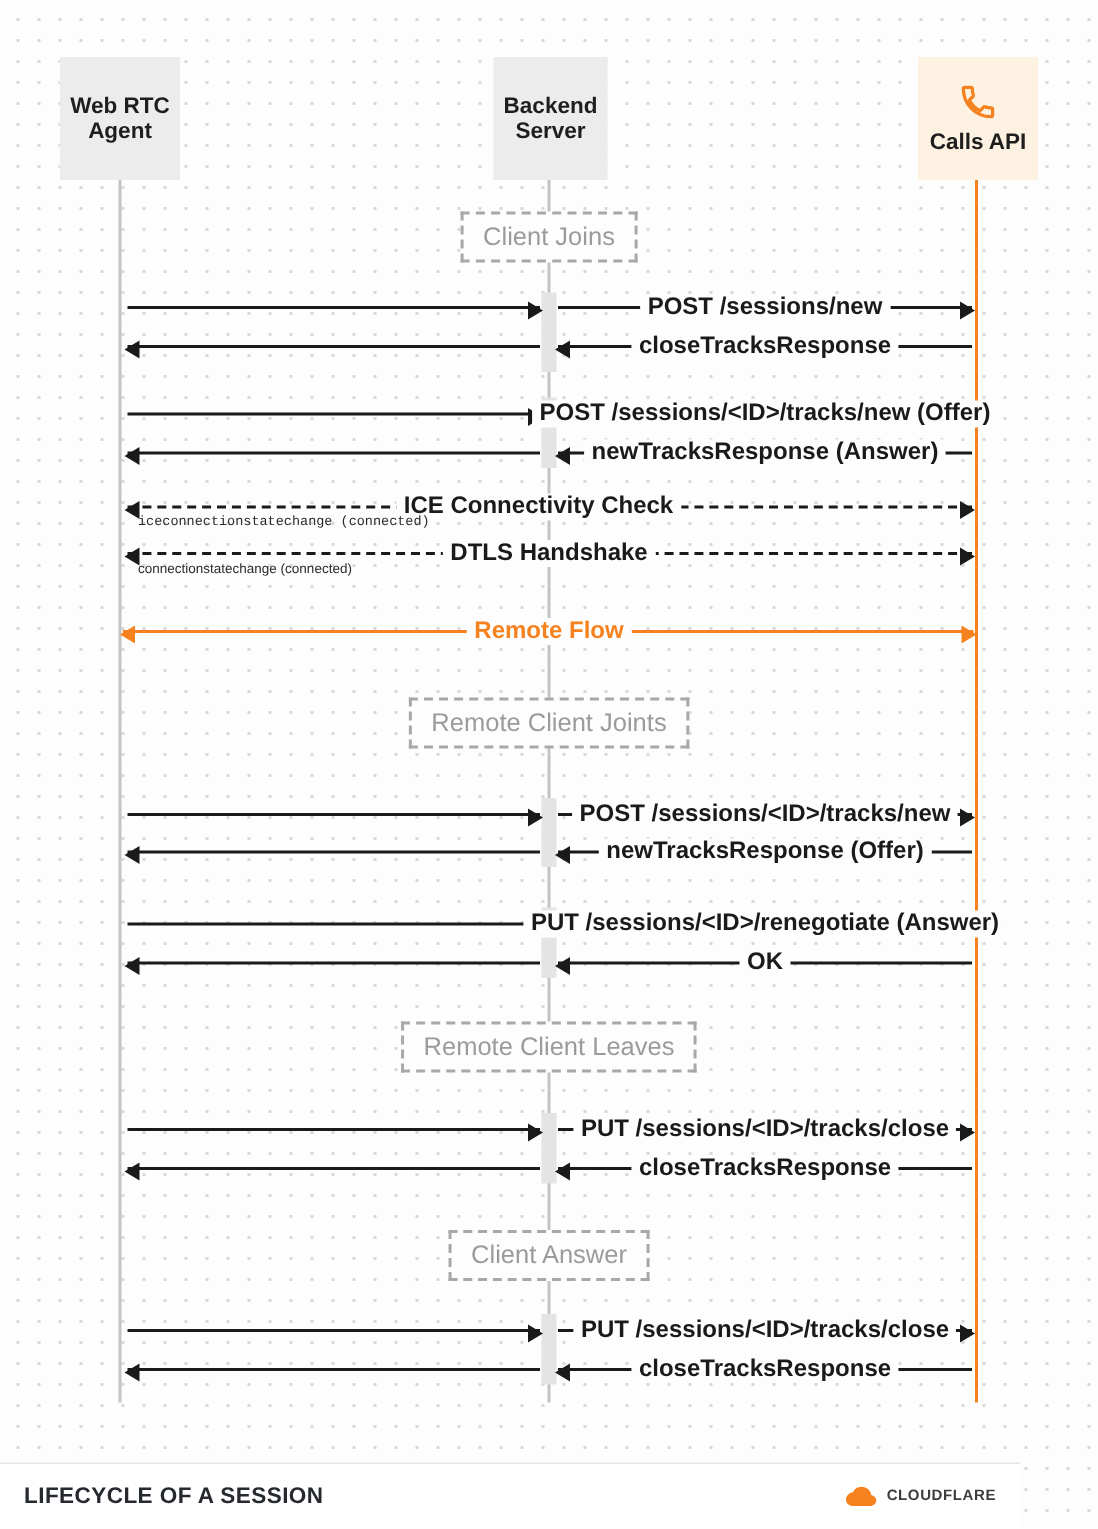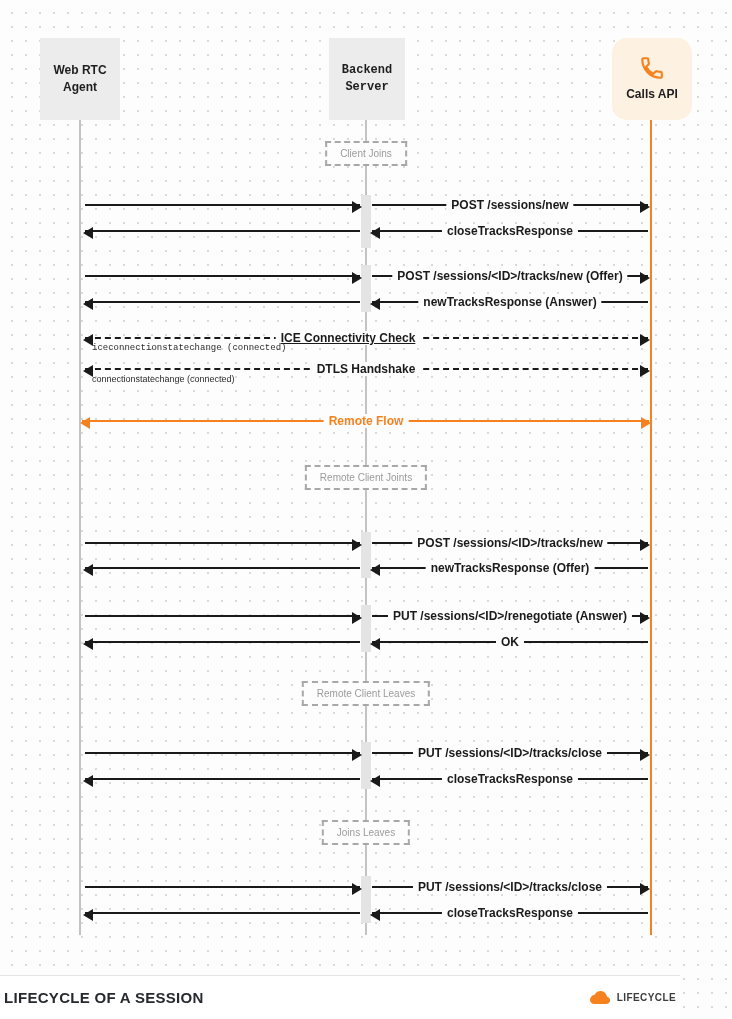--- a/index.html
+++ b/index.html
@@ -6,52 +6,52 @@
   body{font-family:"Liberation Sans",sans-serif;}
   #page{
     position:relative;width:732px;height:1019px;overflow:hidden;
     background-color:#fdfdfd;
     background-image:radial-gradient(#d9d9d9 1.1px, transparent 1.2px);
     background-size:14px 14px;background-position:5px 6px;
   }
   .actor{
     position:absolute;top:38px;height:82px;background:#ececec;
     display:flex;flex-direction:column;align-items:center;justify-content:center;
-    font-weight:700;font-size:12px;line-height:17px;color:#1e1e1e;text-align:center;
-  }
-  .actor.api{background:#fdf1e1;border-radius:15px;}
+    font-weight:700;font-size:15px;line-height:17px;color:#1e1e1e;text-align:center;
+  }
+  .actor.api{background:#fdf1e1;}
   .actor .icon{margin-bottom:5px;display:block;line-height:0;}
   .lifeline{position:absolute;width:2px;top:120px;height:815px;background:#c3c3c3;}
   .lifeline.orange{background:#f6821f;}
   .activation{position:absolute;left:361px;width:10px;background:#e4e4e4;}
   .msg-line{position:absolute;height:0;border-top:2px solid #1a1a1a;}
   .msg-line.dashed{border-top-style:dashed;}
   .msg-line.orange{border-top-color:#f6821f;}
   .tri{position:absolute;width:0;height:0;top:-5px;
     border-top:6px solid transparent;border-bottom:6px solid transparent;}
   .tri.r{right:-2px;border-left:10px solid #1a1a1a;}
   .tri.l{left:-2px;border-right:10px solid #1a1a1a;}
   .tri.r.o{border-left-color:#f6821f;}
   .tri.l.o{border-right-color:#f6821f;}
   .msg-label{
     position:absolute;transform:translate(-50%,-50%);
     background:#fdfdfd;padding:0 5px;white-space:nowrap;
-    font-weight:700;font-size:12px;color:#1a1a1a;
+    font-weight:700;font-size:16px;color:#1a1a1a;
   }
   .msg-label.orange-text{color:#f6821f;}
   .note{position:absolute;font-size:9px;color:#2b2b2b;white-space:nowrap;}
   .phase{
     position:absolute;left:366px;transform:translateX(-50%);
     border:2px dashed #a8a8a8;background:#fdfdfd;color:#9b9b9b;
-    font-size:10px;padding:5px 13px;white-space:nowrap;
+    font-size:17px;padding:5px 13px;white-space:nowrap;
   }
   .footer{
     position:absolute;left:0;bottom:0;width:680px;height:44px;background:#ffffff;
     border-top:1px solid #e5e5e5;box-sizing:border-box;
-    display:flex;align-items:center;justify-content:space-between;padding:0 4px;
+    display:flex;align-items:center;justify-content:space-between;padding:0 16px;
   }
   .footer-title{font-size:15px;font-weight:700;letter-spacing:.3px;color:#26292e;}
   .brand{display:flex;align-items:center;gap:5px;}
   .brand-text{font-size:10px;font-weight:700;letter-spacing:.4px;color:#3c3c3c;}
 </style>
 </head>
 <body>
 
 <div id="page">
 
@@ -63,37 +63,37 @@
   <div class="activation" style="top:265px;height:47px;"></div>
   <div class="activation" style="top:532px;height:46px;"></div>
   <div class="activation" style="top:605px;height:47px;"></div>
   <div class="activation" style="top:742px;height:47px;"></div>
   <div class="activation" style="top:876px;height:47px;"></div>
 
   <div class="actor" style="left:40px;width:80px;">
     <span>Web RTC</span>
     <span>Agent</span>
   </div>
-  <div class="actor" style="left:329px;width:76px;font-family:Liberation Mono, monospace;">
+  <div class="actor" style="left:329px;width:76px;">
     <span>Backend</span>
     <span>Server</span>
   </div>
   <div class="actor api" style="left:612px;width:80px;">
     <span class="icon">
       <svg viewBox="0 0 24 24" width="26" height="26">
         <path d="M6.6 10.8c1.4 2.8 3.8 5.2 6.6 6.6l2.2-2.2c.3-.3.7-.4 1-.2 1.1.4 2.3.6 3.6.6.6 0 1 .4 1 1V20c0 .6-.4 1-1 1C10.6 21 3 13.4 3 4c0-.6.4-1 1-1h3.5c.6 0 1 .4 1 1 0 1.2.2 2.4.6 3.6.1.3 0 .7-.2 1l-2.3 2.2z" fill="none" stroke="#f6821f" stroke-width="2" stroke-linejoin="round"></path>
       </svg>
     </span>
     <span>Calls API</span>
   </div>
 
   <div class="phase" style="top:141px;">Client Joins</div>
   <div class="phase" style="top:465px;">Remote Client Joints</div>
   <div class="phase" style="top:681px;">Remote Client Leaves</div>
-  <div class="phase" style="top:820px;">Joins Leaves</div>
+  <div class="phase" style="top:820px;">Client Answer</div>
 
   <div class="msg-line" style="top:204px;left:85px;width:275px;">
       <span class="tri r"></span>
     </div>
   <div class="msg-line" style="top:204px;left:372px;width:276px;">
       <span class="tri r"></span>
     </div>
   <div class="msg-label" style="top:205px;left:510px;">POST /sessions/new</div>
 
   <div class="msg-line" style="top:230px;left:372px;width:276px;">
@@ -117,21 +117,21 @@
     </div>
   <div class="msg-line" style="top:301px;left:85px;width:275px;">
       <span class="tri l"></span>
     </div>
   <div class="msg-label" style="top:302px;left:510px;">newTracksResponse (Answer)</div>
 
   <div class="msg-line dashed" style="top:337px;left:85px;width:563px;">
       <span class="tri l"></span>
       <span class="tri r"></span>
     </div>
-  <div class="msg-label" style="top:338px;left:348px;text-decoration:underline;">ICE Connectivity Check</div>
+  <div class="msg-label" style="top:338px;left:359px;">ICE Connectivity Check</div>
   <div class="note" style="top:343px;left:92px;font-family:Liberation Mono, monospace;">iceconnectionstatechange (connected)</div>
 
   <div class="msg-line dashed" style="top:368px;left:85px;width:563px;">
       <span class="tri l"></span>
       <span class="tri r"></span>
     </div>
   <div class="msg-label" style="top:369px;left:366px;">DTLS Handshake</div>
   <div class="note" style="top:374px;left:92px;">connectionstatechange (connected)</div>
 
   <div class="msg-line orange" style="top:420px;left:82px;width:567px;">
@@ -205,17 +205,17 @@
   <div class="msg-label" style="top:913px;left:510px;">closeTracksResponse</div>
 
   <div class="footer">
     <div class="footer-title">LIFECYCLE OF A SESSION</div>
     <div class="brand">
       <span style="line-height:0;">
         <svg width="22" height="13" viewBox="0 0 24 14">
           <path fill="#f6821f" d="M18.5 6.2C18 2.7 15 0 11.4 0 8.6 0 6.2 1.6 5.1 4 2.2 4.3 0 6.7 0 9.6 0 12 2 14 4.5 14h13c2.5 0 4.5-1.8 4.5-4 0-1.9-1.5-3.5-3.5-3.8z"></path>
         </svg>
       </span>
-      <span class="brand-text">LIFECYCLE</span>
+      <span class="brand-text">CLOUDFLARE</span>
     </div>
   </div>
 
 </div>
 
 </body></html>

